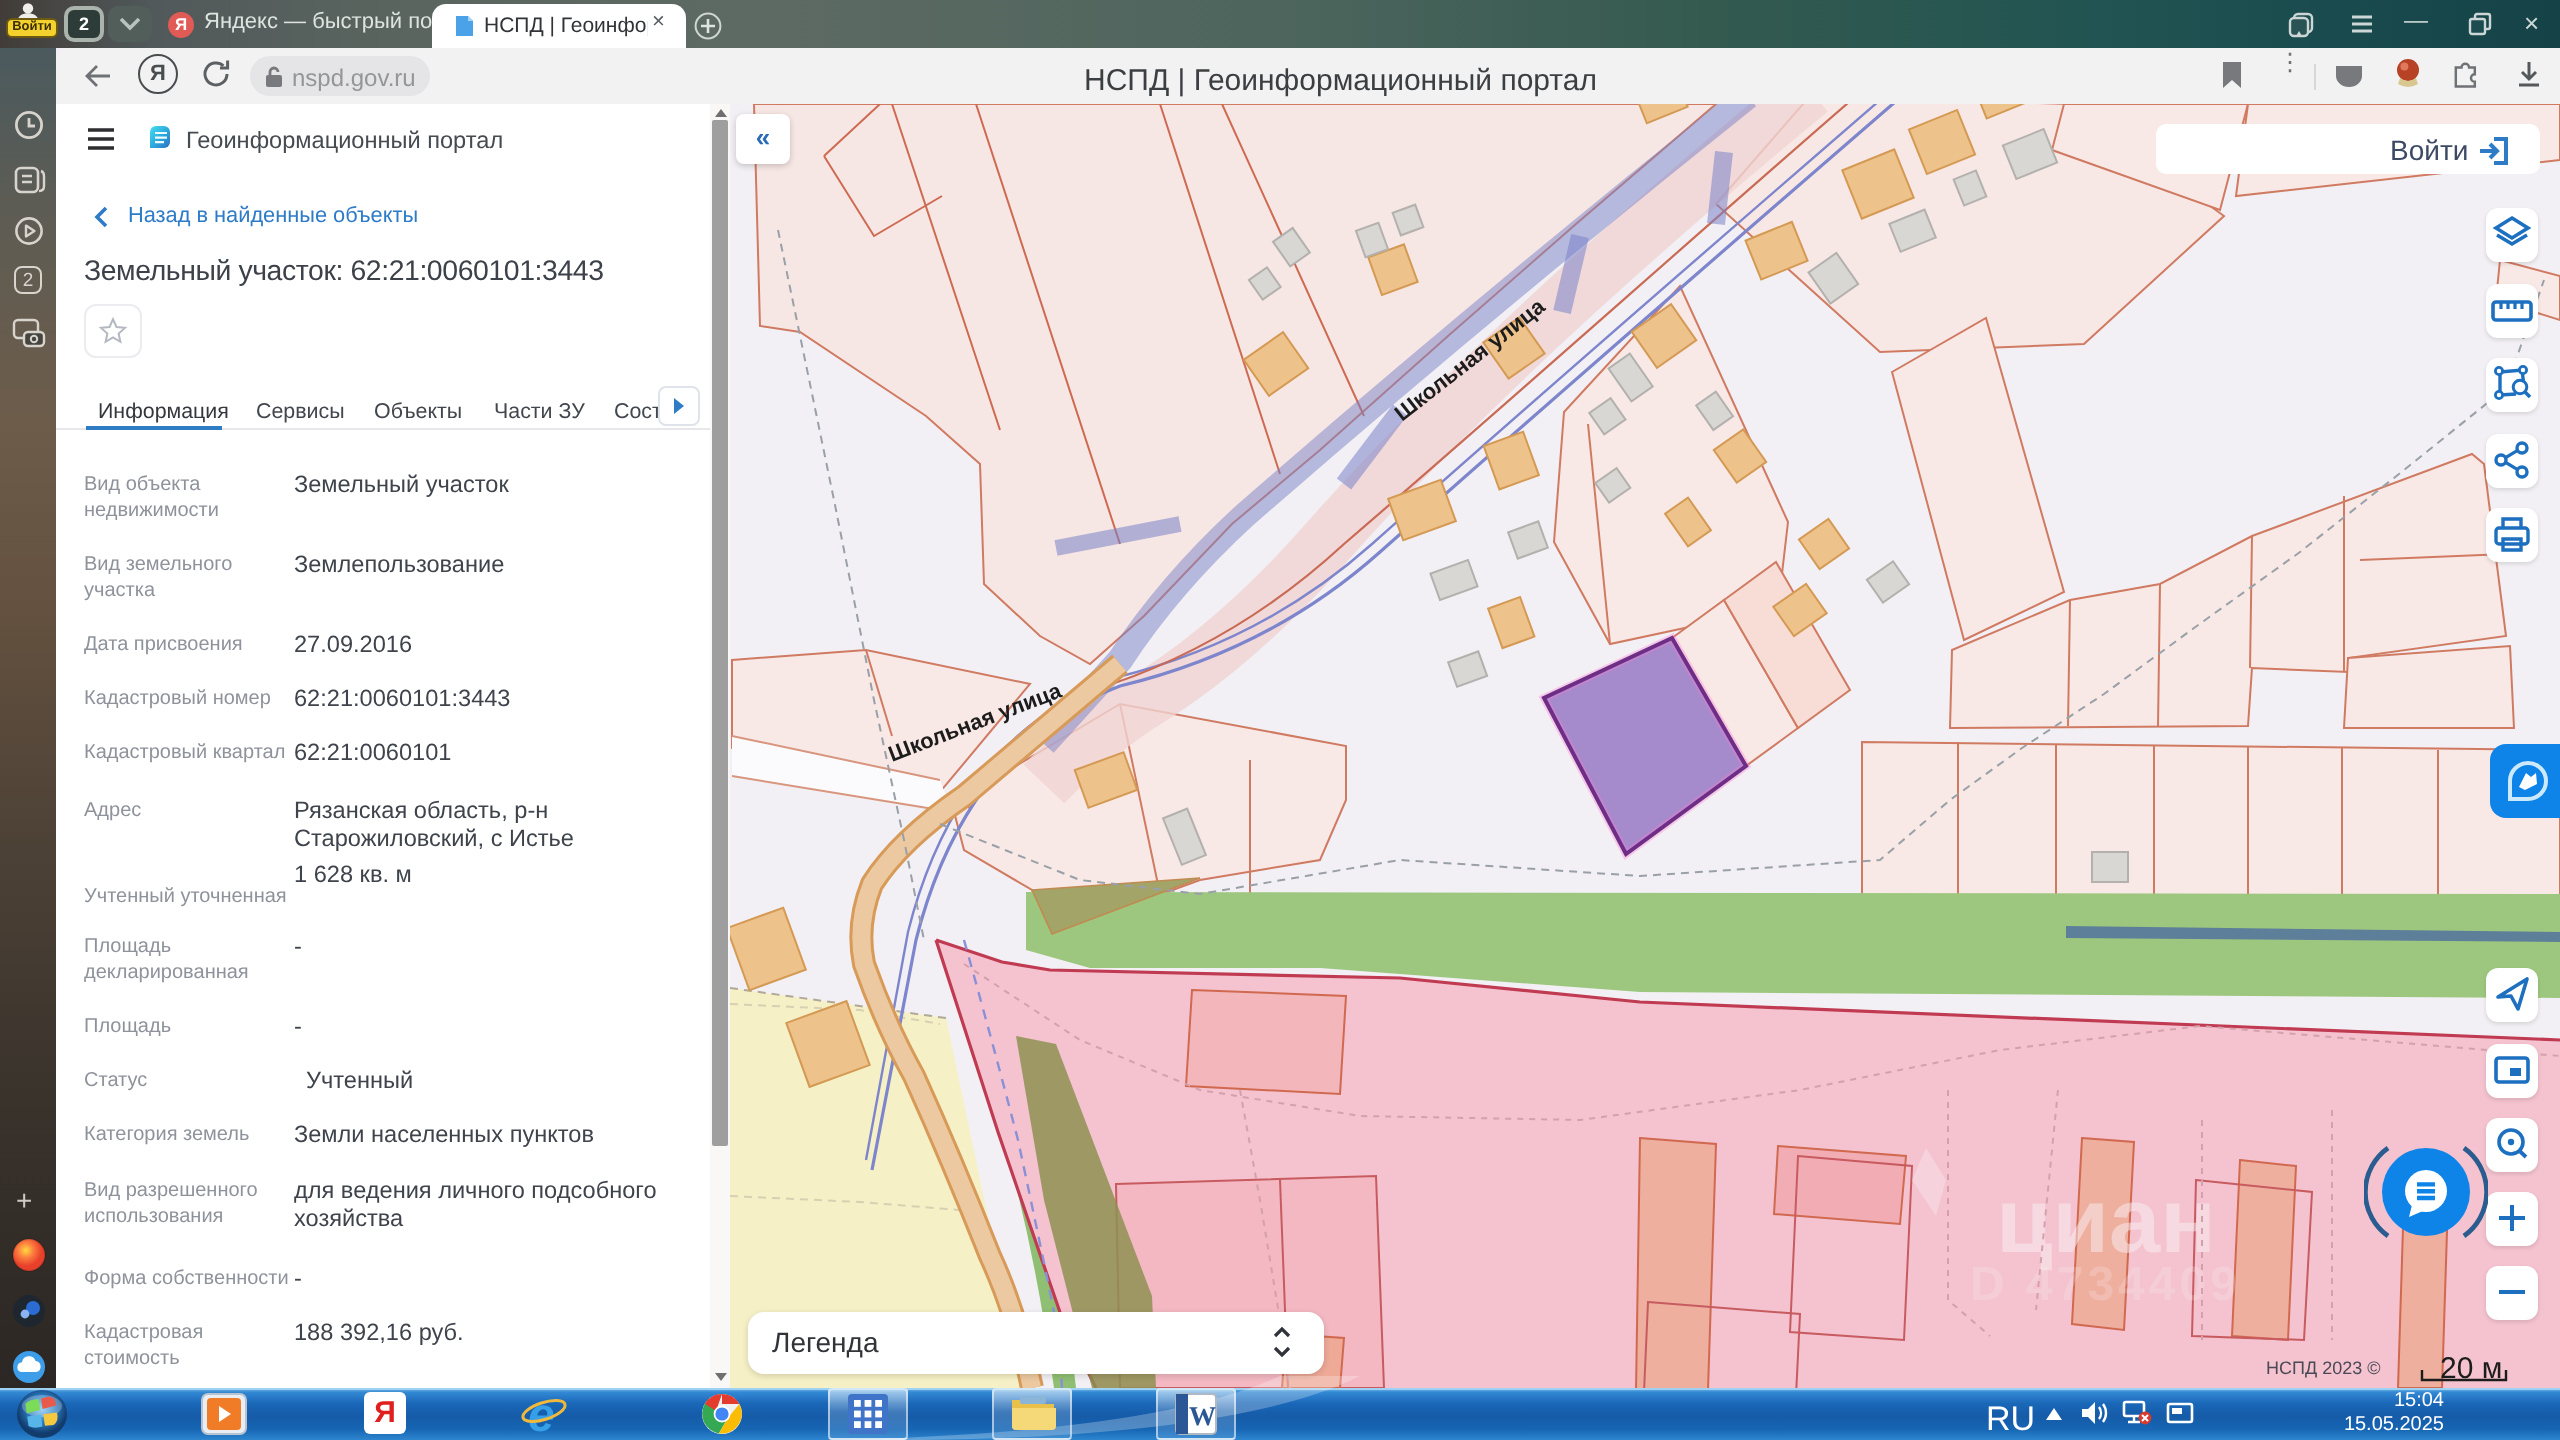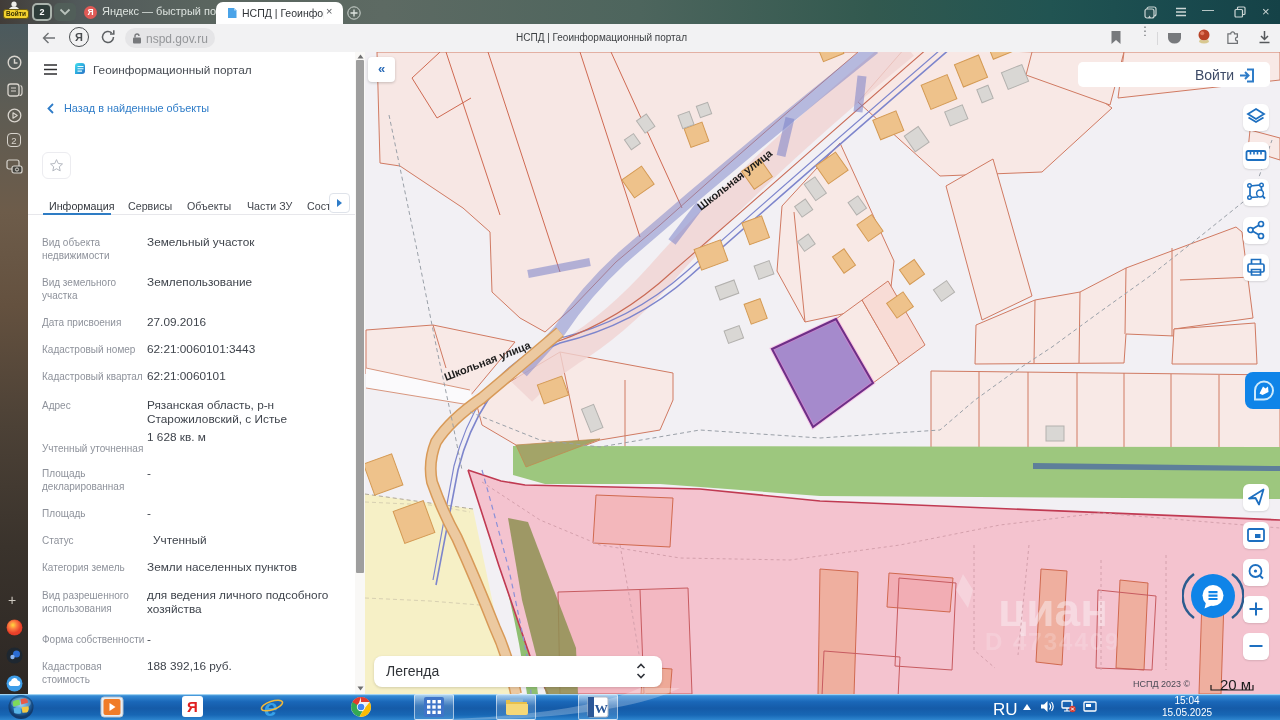--- a/index.html
+++ b/index.html
@@ -73,21 +73,21 @@
     <svg class="abs" style="left:72px;top:5px" width="16" height="16" viewBox="0 0 16 16">
         <path d="M13.5 8 a5.5 5.5 0 1 1 -1.8 -4.1" stroke="#5d6063" stroke-width="1.5" fill="none"></path>
         <path d="M13.8 1.2 L13.8 5 L10 5" stroke="#5d6063" stroke-width="1.5" fill="none"></path>
       </svg>
     <div class="abs" style="left:97px;top:4px;width:90px;height:20px;background:#e5e5e7;border-radius:10px"></div>
     <svg class="abs" style="left:104px;top:9px" width="10" height="11" viewBox="0 0 10 11">
         <rect x="1" y="4.5" width="8" height="6" rx="1" fill="#77797c"></rect>
         <path d="M3 4.5 V3 a2 2 0 0 1 4 0" stroke="#77797c" stroke-width="1.4" fill="none"></path>
       </svg>
     <div class="abs" style="left:118px;top:8px;color:#949699;font-size:12px">nspd.gov.ru</div>
-    <div class="abs" style="left:488px;top:8px;color:#3c3f42;font-size:10px">НСПД | Геоинформационный портал</div>
+    <div class="abs" style="left:514px;top:8px;color:#3c3f42;font-size:15px">НСПД | Геоинформационный портал</div>
     <svg class="abs" style="left:1082px;top:6px" width="12" height="15" viewBox="0 0 12 15">
         <path d="M1.5 1 h9 v13 l-4.5 -4 l-4.5 4 z" fill="#77797c"></path>
       </svg>
     <div class="abs" style="left:1111px;top:4px;color:#6f7275;font-size:12px;letter-spacing:0;line-height:7px">⋮</div>
     <div class="abs" style="left:1129px;top:8px;width:1px;height:13px;background:#d8d8da"></div>
     <svg class="abs" style="left:1139px;top:9px" width="15" height="11" viewBox="0 0 15 11">
         <path d="M1 0 h13 v5 a6.5 5.5 0 0 1 -13 0 z" fill="#77797c"></path>
       </svg>
     <svg class="abs" style="left:1169px;top:5px" width="14" height="16" viewBox="0 0 14 16">
         <circle cx="7" cy="6" r="5.5" fill="#b84226"></circle>
@@ -161,20 +161,21 @@
         <path d="M2 4 a3 3 0 0 1 3 -3 h4 a3 3 0 0 1 3 3 v5 a3 3 0 0 1 -3 3 h-7 z" fill="url(#lg1)"></path>
         <path d="M4.5 4.5 h6 M4.5 6.8 h6 M4.5 9.1 h4.5" stroke="#eafcff" stroke-width="1.1"></path>
       </svg>
     <div class="abs" style="left:65px;top:11px;color:#464b52;font-size:11.8px">Геоинформационный портал</div>
 
     <svg class="abs" style="left:19px;top:51px" width="7" height="11" viewBox="0 0 7 11">
         <path d="M6 1 L1.5 5.5 L6 10" stroke="#2e7cc8" stroke-width="1.8" fill="none"></path>
       </svg>
     <div class="abs" style="left:36px;top:50px;color:#2e7cc8;font-size:10.9px">Назад в найденные объекты</div>
 
+    <div class="abs" style="left:14px;top:76px;color:#3d424a;font-size:14.2px;letter-spacing:-0.2px">Земельный участок: 62:21:0060101:3443</div>
 
     <div class="abs" style="left:14px;top:100px;width:29px;height:27px;border:1px solid #ececf0;border-radius:6px"></div>
     <svg class="abs" style="left:21px;top:106px" width="15" height="15" viewBox="0 0 24 24">
         <path d="M12 2.6 l2.8 6.2 6.8 .7 -5.1 4.5 1.4 6.6 -5.9 -3.4 -5.9 3.4 1.4 -6.6 -5.1 -4.5 6.8 -.7 z" fill="none" stroke="#b4b8c0" stroke-width="1.6"></path>
       </svg>
 
     <div class="abs" style="left:21px;top:148px;color:#34383e;font-size:10.7px">Информация</div>
     <div class="abs" style="left:100px;top:148px;color:#42464d;font-size:10.7px">Сервисы</div>
     <div class="abs" style="left:159px;top:148px;color:#42464d;font-size:10.7px">Объекты</div>
     <div class="abs" style="left:219px;top:148px;color:#42464d;font-size:10.7px">Части ЗУ</div>
@@ -561,14 +562,14 @@
     <svg class="abs" style="left:1061px;top:6px" width="15" height="13" viewBox="0 0 15 13">
         <rect x="1" y="1" width="10" height="7" rx="1" fill="none" stroke="#fff" stroke-width="1.3"></rect>
         <path d="M3 11 h6 M6 8 v3" stroke="#fff" stroke-width="1.2"></path>
         <circle cx="11.5" cy="9" r="3.2" fill="#d83a2e"></circle>
         <path d="M10 7.5 L13 10.5 M13 7.5 L10 10.5" stroke="#fff" stroke-width="1"></path>
       </svg>
     <svg class="abs" style="left:1083px;top:6px" width="14" height="13" viewBox="0 0 14 13">
         <rect x="1" y="2" width="12" height="9" rx="1" fill="none" stroke="#fff" stroke-width="1.3"></rect>
         <rect x="3" y="4" width="5" height="3" fill="#fff"></rect>
       </svg>
-    <div class="abs" style="left:1152px;top:1px;width:70px;color:#fff;font-size:10px;text-align:center;line-height:12px">15:04<br>15.05.2025</div>
+    <div class="abs" style="left:1152px;top:1px;width:70px;color:#fff;font-size:10px;text-align:right;line-height:12px">15:04<br>15.05.2025</div>
   </div>
 </div>
 </body></html>

